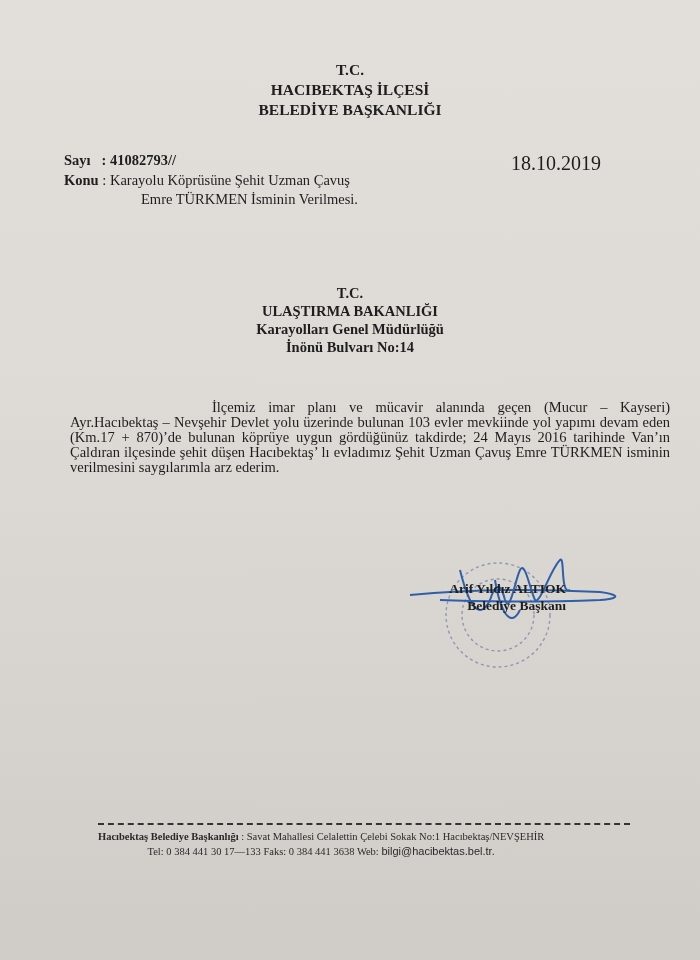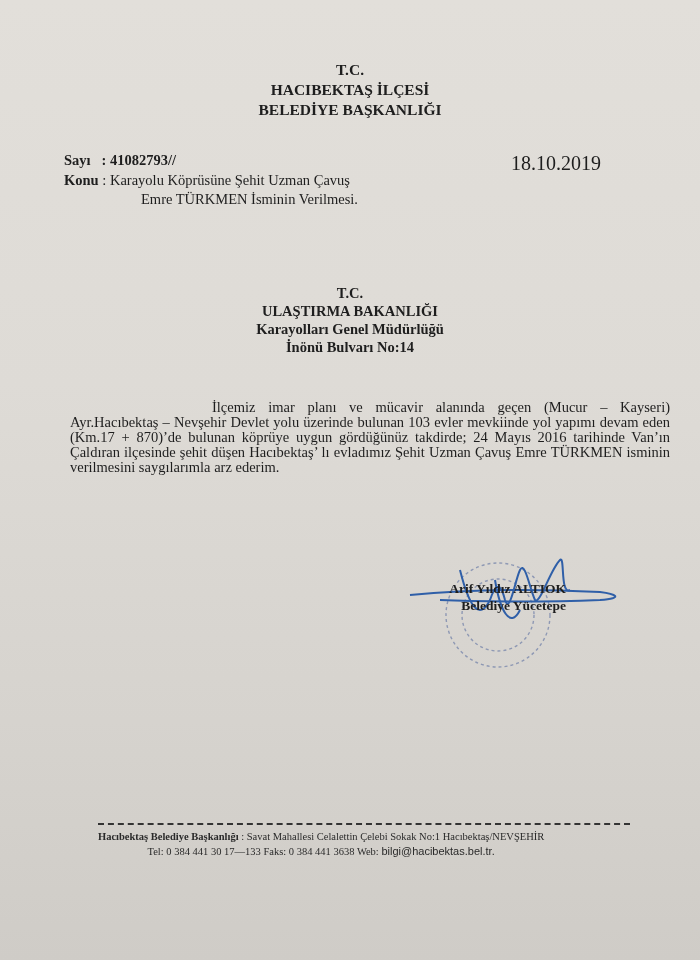--- a/index.html
+++ b/index.html
@@ -66,21 +66,21 @@
   </g>
   <g fill="none" stroke="#2f5fa8" stroke-width="2">
     <path d="M10 55 C 60 50, 120 48, 200 52 C 215 54, 225 58, 200 60 C 150 62, 80 62, 40 60"></path>
     <path d="M60 30 C 70 70, 80 80, 90 60 C 95 45, 100 40, 105 60 C 110 75, 115 40, 120 30 C 125 20, 130 50, 135 60 C 140 65, 150 30, 160 20 C 165 15, 160 55, 170 50"></path>
     <path d="M95 40 C 100 70, 110 90, 120 70"></path>
   </g>
 </svg>
 
 <div id="sigtext" class="abs">
   <div>Arif Yıldız ALTIOK</div>
-  <div>Belediye Yücetepe</div>
+  <div>Belediye Başkanı</div>
 </div>
 
 <div id="footer-line" class="abs"></div>
 
 <div id="footer" class="abs">
   <div><span class="bold">Hacıbektaş Belediye Başkanlığı</span><span> : Savat Mahallesi Celalettin Çelebi Sokak No:1  Hacıbektaş/NEVŞEHİR</span></div>
   <div><span>Tel: 0 384 441 30 17—133 Faks: 0 384 441 3638 Web: </span><span class="web">bilgi@hacibektas.bel.tr.</span></div>
 </div>
 
 </body></html>

